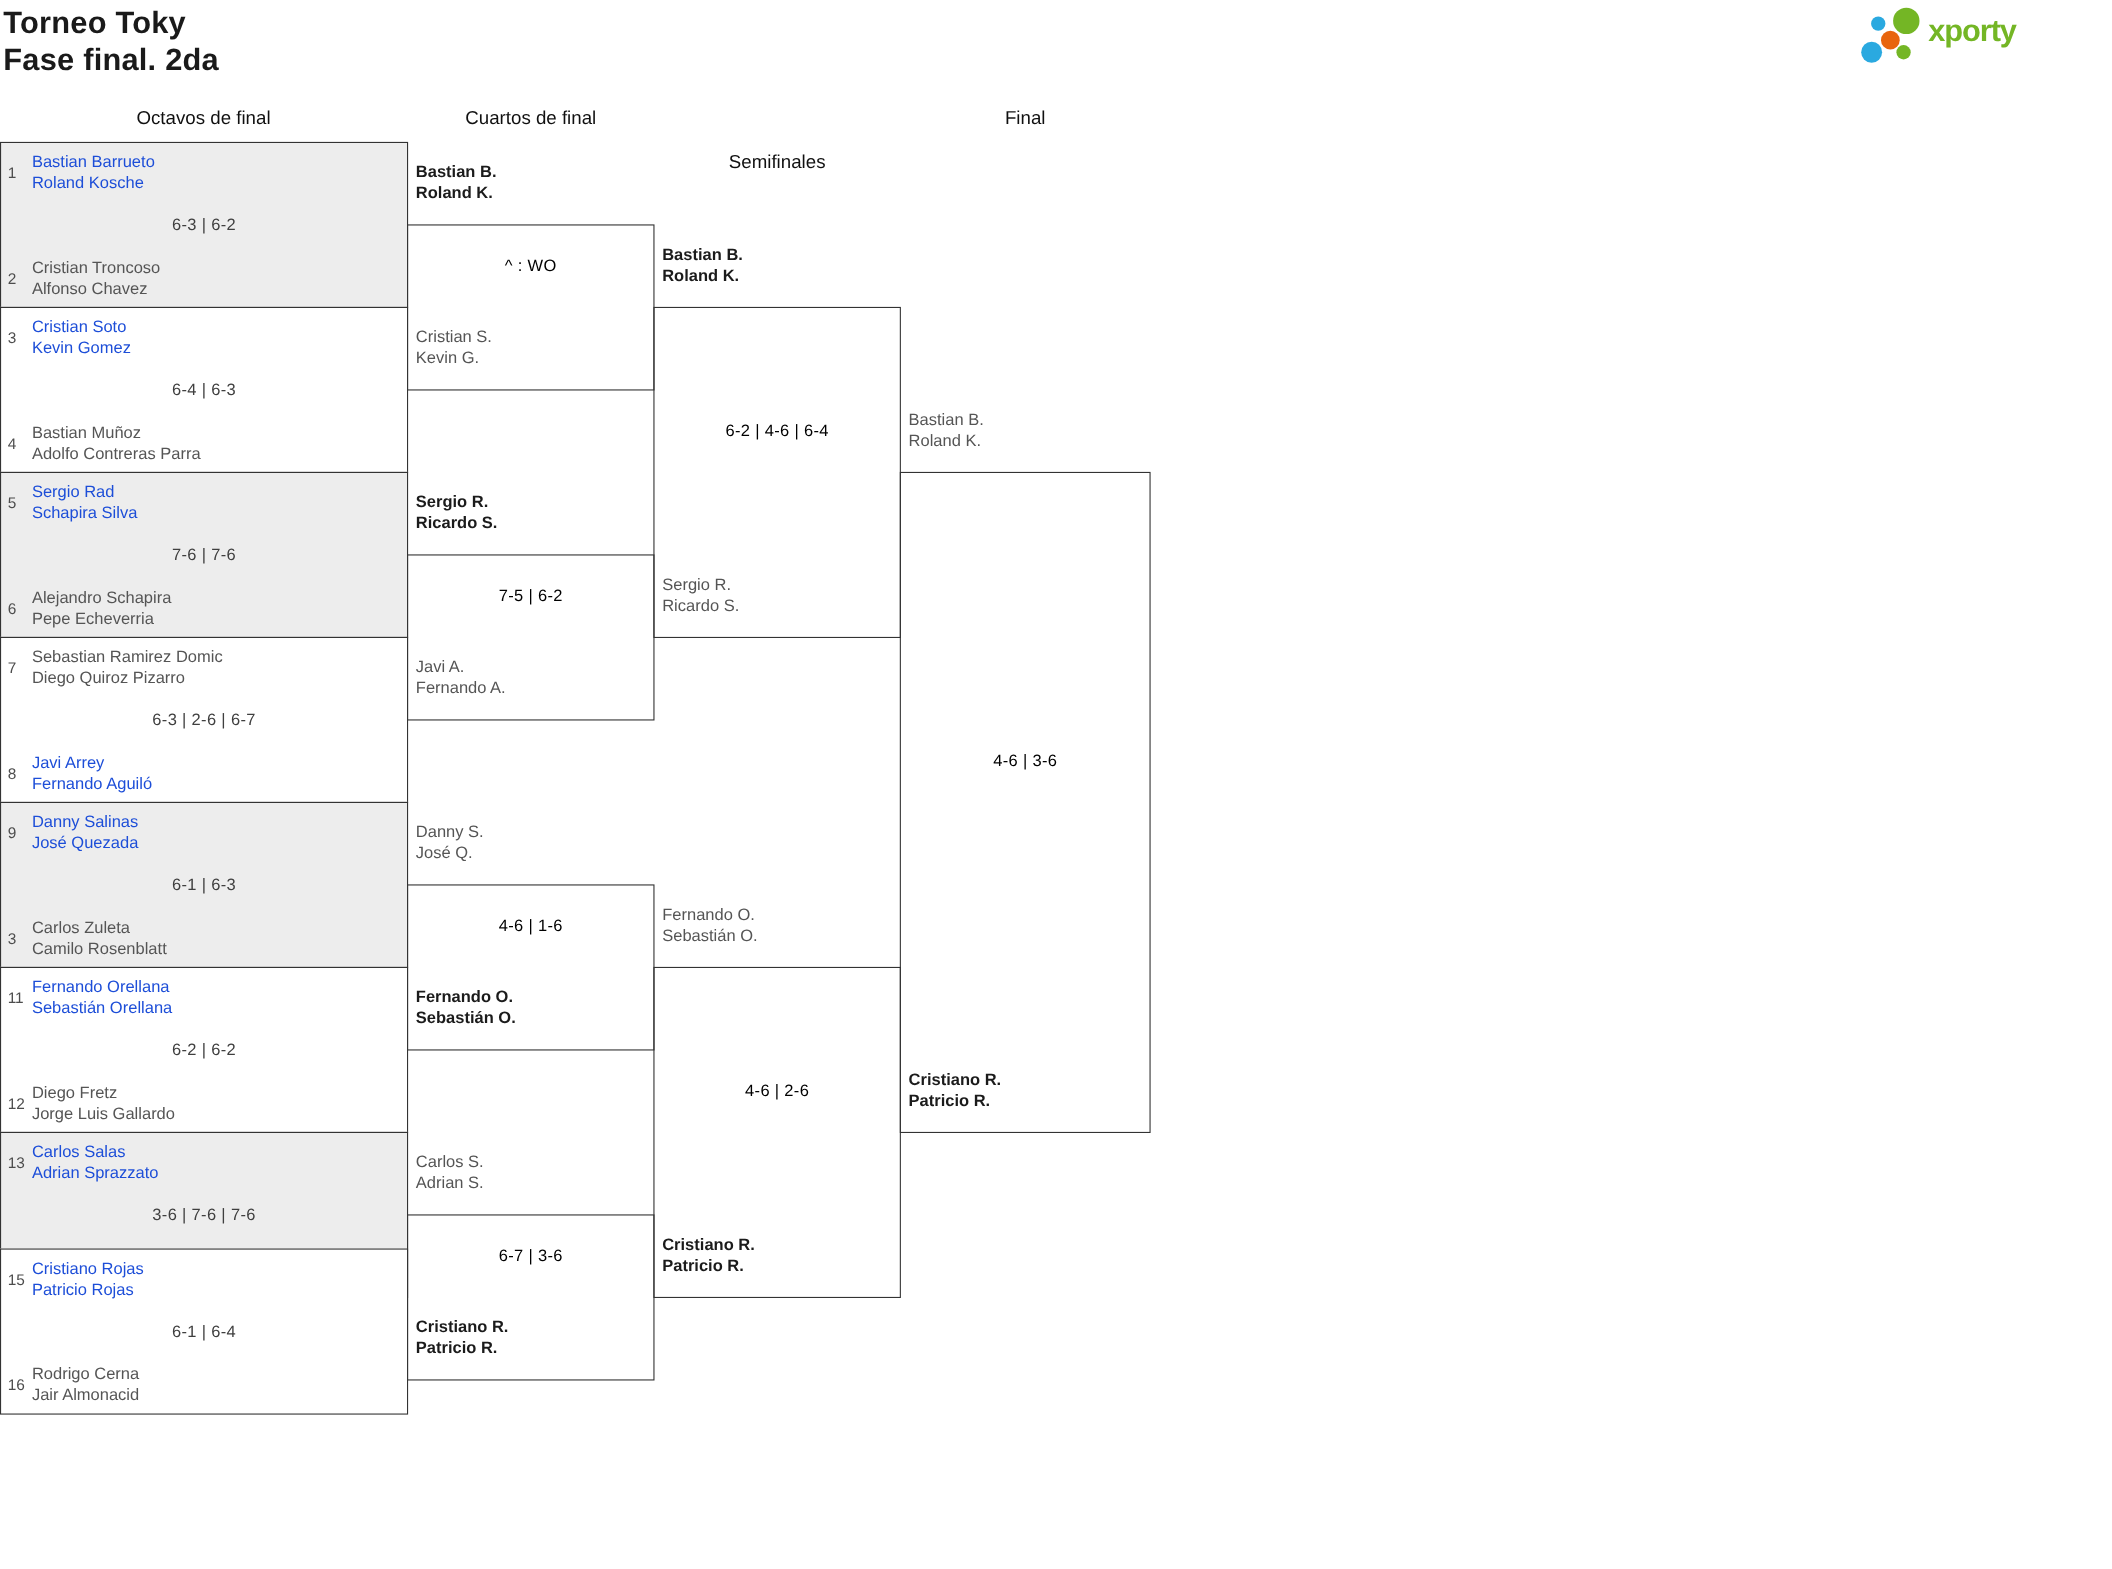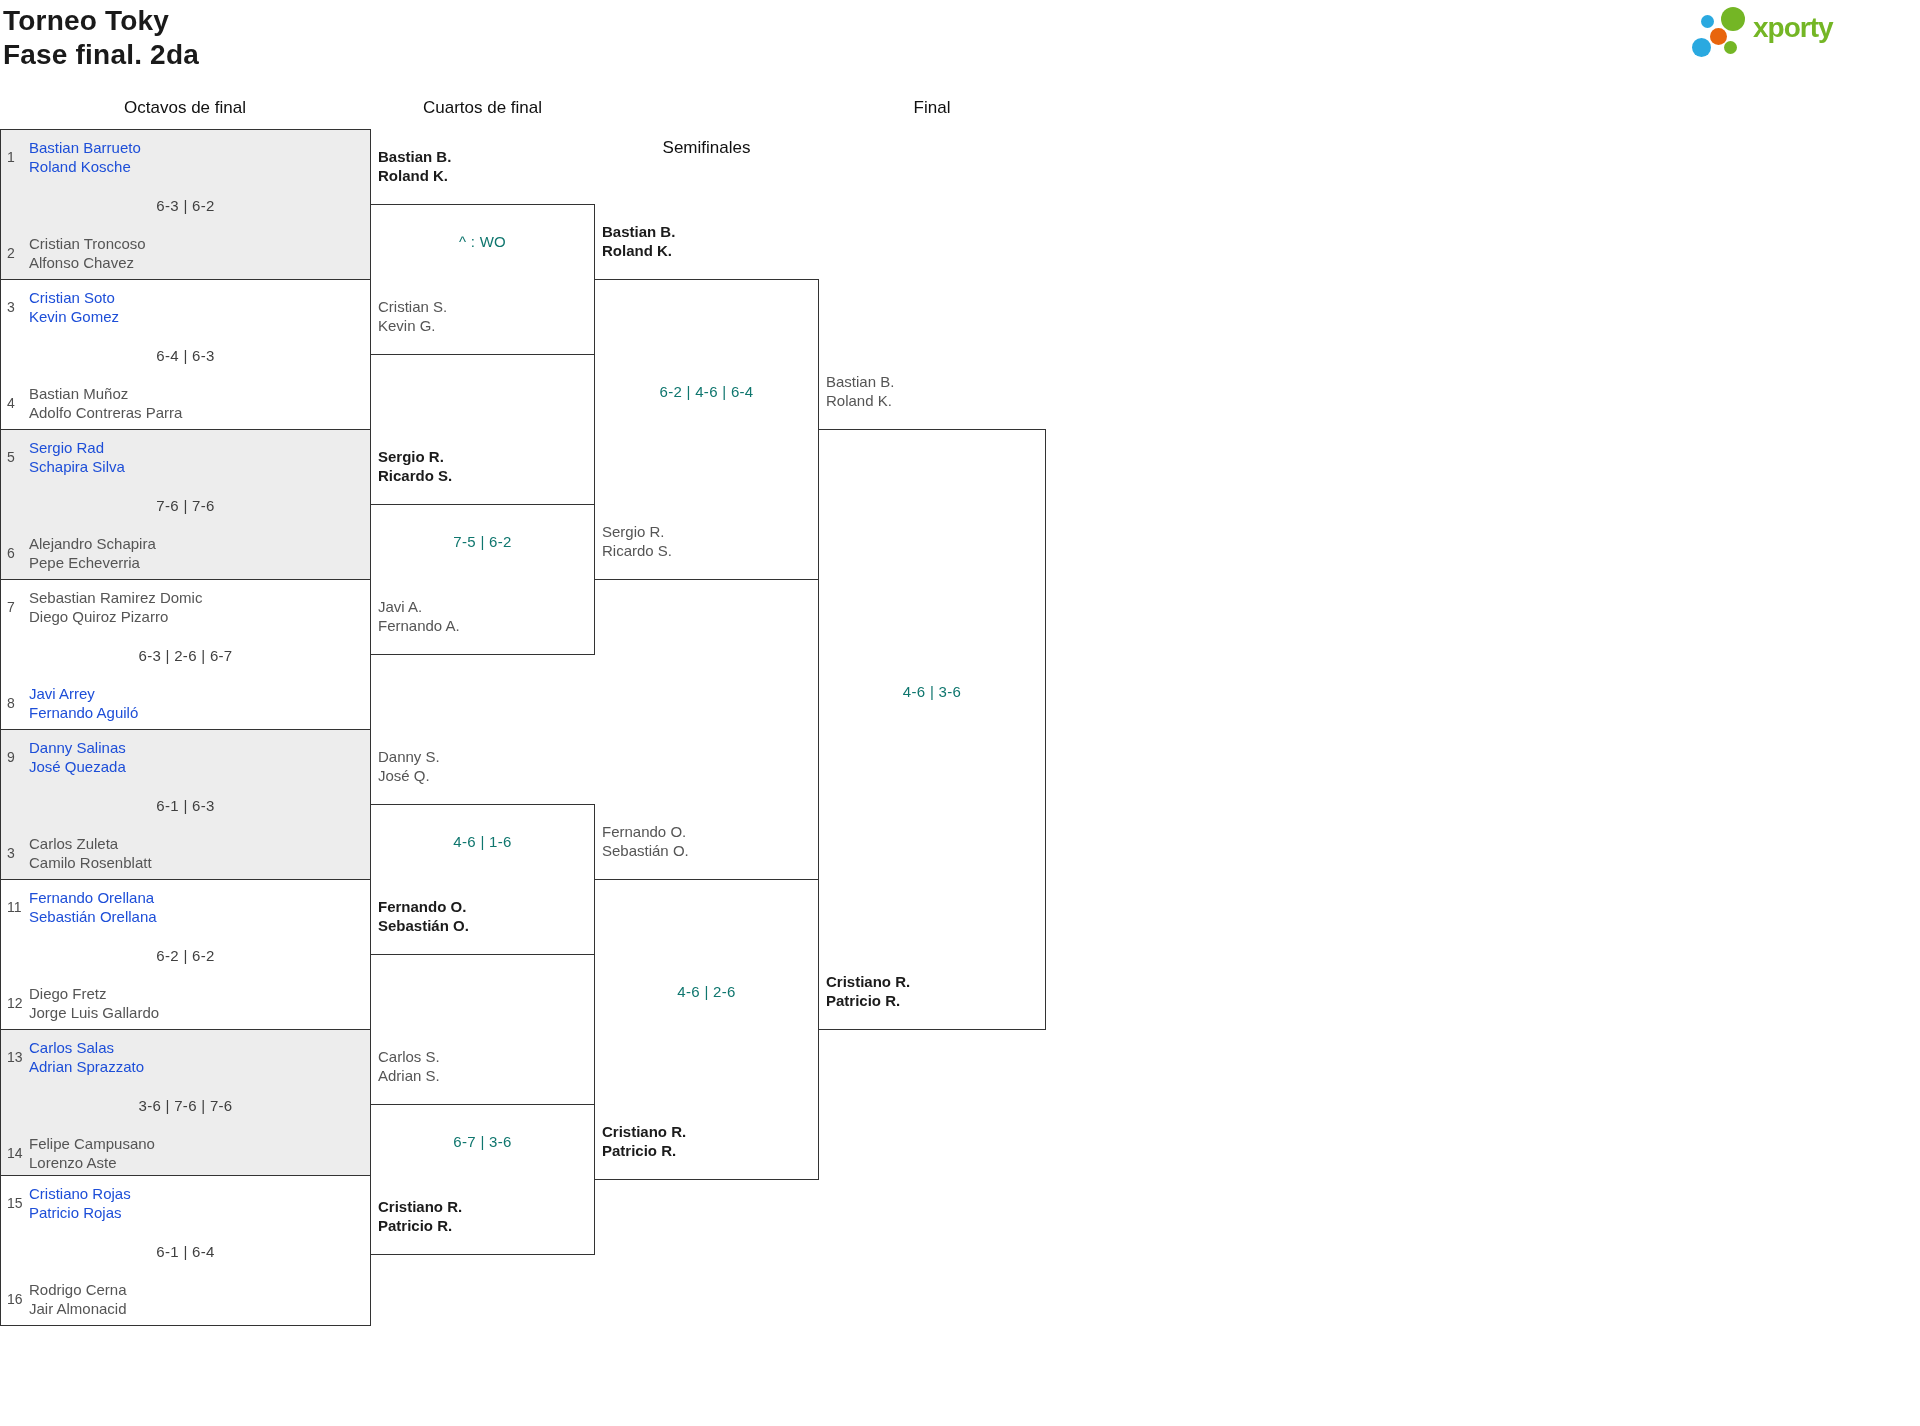--- a/index.html
+++ b/index.html
@@ -27,21 +27,21 @@
   .names.win{font-weight:400;color:#1d4ed8;}
   .l{display:block;}
   .score{position:absolute;left:0;right:0;top:50%;transform:translateY(-50%);
          text-align:center;font-size:15px;color:#3f3f3f;letter-spacing:.3px;}
 
   
   .obox{position:absolute;border:1px solid #333;box-sizing:border-box;background:transparent;}
   .label{position:absolute;width:205px;font-size:15px;line-height:19px;color:#555;}
   .label.win{font-weight:700;color:#1b1b1b;}
   .rscore{position:absolute;height:20px;text-align:center;font-size:15px;line-height:20px;
-          color:#0f766e;letter-spacing:.3px;}
+          color:#000000;letter-spacing:.3px;}
 </style>
 </head>
 <body>
 
 <div class="abs page-title">
   <span class="l">Torneo Toky</span>
   <span class="l">Fase final. 2da</span>
 </div>
 
 <div class="abs logo">
@@ -179,21 +179,21 @@
     <div class="score">3-6 | 7-6 | 7-6</div>
     <div class="team bottom">
       <span class="seed">14</span>
       <span class="names">
         <span class="l">Felipe Campusano</span>
         <span class="l">Lorenzo Aste</span>
       </span>
     </div>
   </div>
 
-  <div class="m" style="top:1175px">
+  <div class="m" style="top:1135px">
     <div class="team top">
       <span class="seed">15</span>
       <span class="names win">
         <span class="l">Cristiano Rojas</span>
         <span class="l">Patricio Rojas</span>
       </span>
     </div>
     <div class="score">6-1 | 6-4</div>
     <div class="team bottom">
       <span class="seed">16</span>

